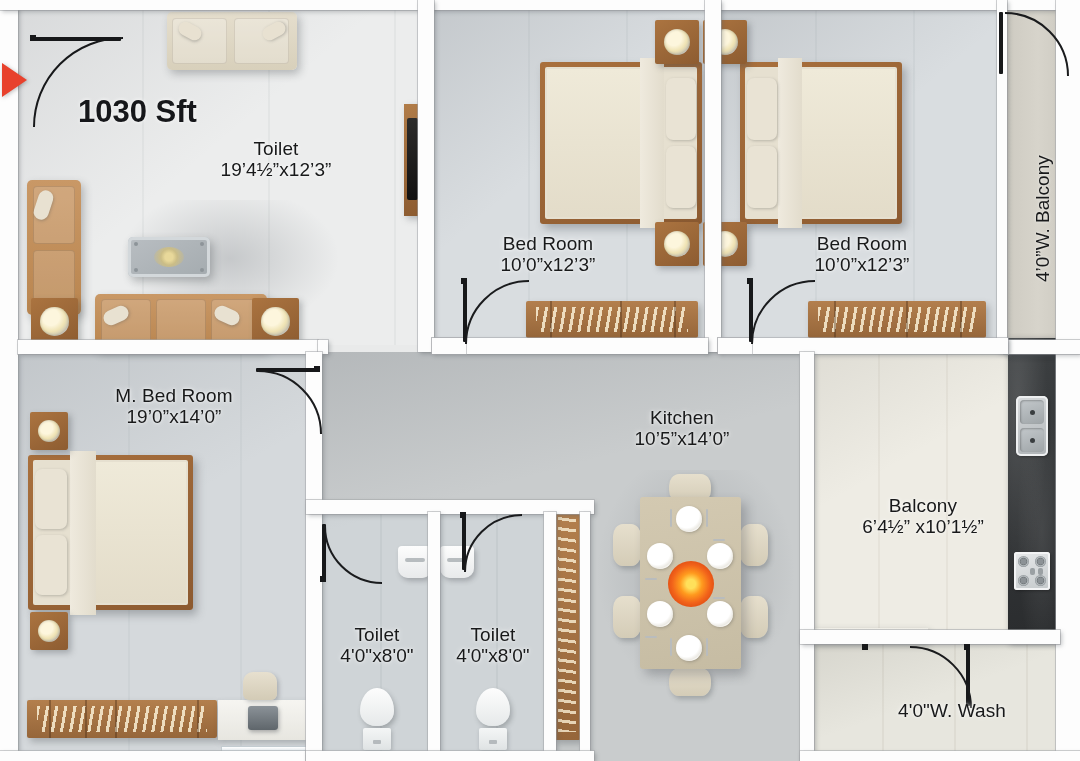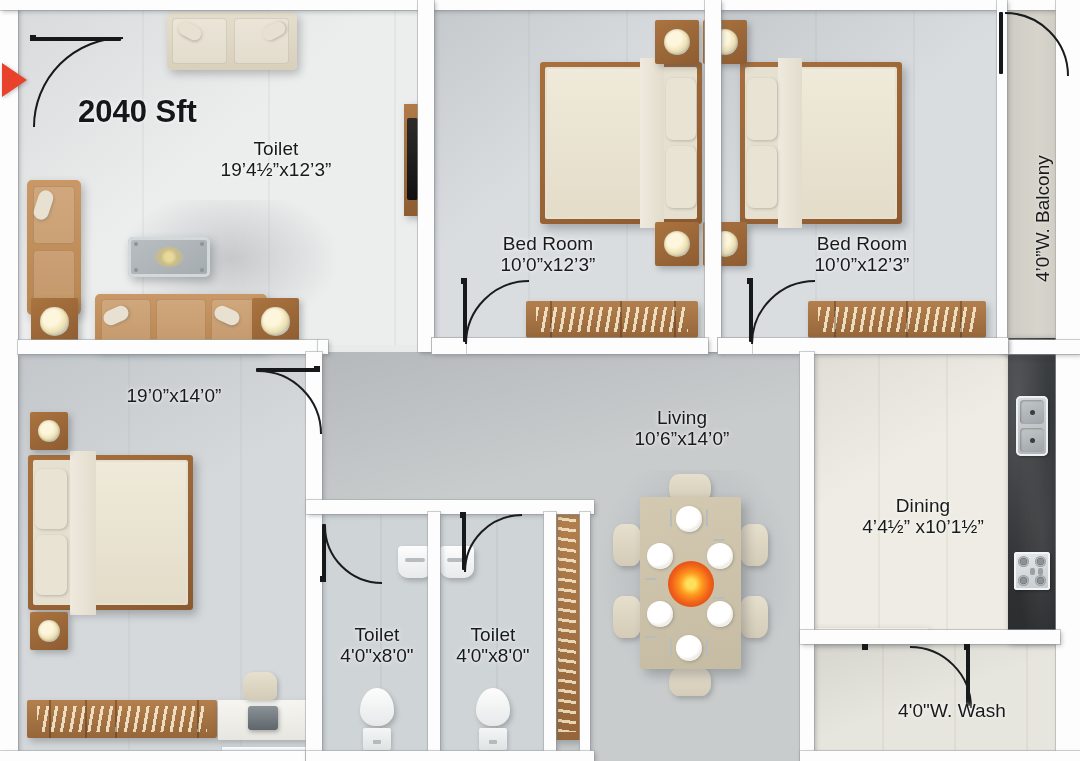--- a/index.html
+++ b/index.html
@@ -489,49 +489,50 @@
   <div class="door-leaf" style="left:462px;top:514px;width:4px;height:56px;"></div>
   <div class="door-arc" style="left:464px;top:514px;width:112px;height:112px;clip-path:polygon(0 0,50% 0,50% 50%,0 50%);"></div>
   <div class="door-nub" style="left:460px;top:512px;"></div>
 
   <div class="door-leaf" style="left:966px;top:646px;width:4px;height:60px;"></div>
   <div class="door-arc" style="left:848px;top:646px;width:120px;height:120px;clip-path:polygon(50% 0,100% 0,100% 50%,50% 50%);"></div>
   <div class="door-nub" style="left:964px;top:644px;"></div>
 
   <div class="door-nub" style="left:862px;top:644px;"></div>
 
-  <div class="area-badge" style="left:78px;top:94px;">2040 Sft</div>
+  <div class="area-badge" style="left:78px;top:94px;">1030 Sft</div>
 
   <div class="label" style="left:176px;top:138px;width:200px;">
     <span class="nm">Toilet</span>
     <span class="dim">19’4½”x12’3”</span>
   </div>
 
   <div class="label" style="left:448px;top:233px;width:200px;">
     <span class="nm">Bed Room</span>
     <span class="dim">10’0”x12’3”</span>
   </div>
 
   <div class="label" style="left:762px;top:233px;width:200px;">
     <span class="nm">Bed Room</span>
     <span class="dim">10’0”x12’3”</span>
   </div>
 
   <div class="label" style="left:74px;top:385px;width:200px;">
+    <span class="nm">M. Bed Room</span>
     <span class="dim">19’0”x14’0”</span>
   </div>
 
   <div class="label" style="left:590px;top:407px;width:184px;">
-    <span class="nm">Living</span>
-    <span class="dim">10’6”x14’0”</span>
+    <span class="nm">Kitchen</span>
+    <span class="dim">10’5”x14’0”</span>
   </div>
 
   <div class="label" style="left:828px;top:495px;width:190px;">
-    <span class="nm">Dining</span>
-    <span class="dim">4’4½” x10’1½”</span>
+    <span class="nm">Balcony</span>
+    <span class="dim">6’4½” x10’1½”</span>
   </div>
 
   <div class="label" style="left:312px;top:624px;width:130px;">
     <span class="nm">Toilet</span>
     <span class="dim">4'0"x8'0"</span>
   </div>
 
   <div class="label" style="left:428px;top:624px;width:130px;">
     <span class="nm">Toilet</span>
     <span class="dim">4'0"x8'0"</span>

